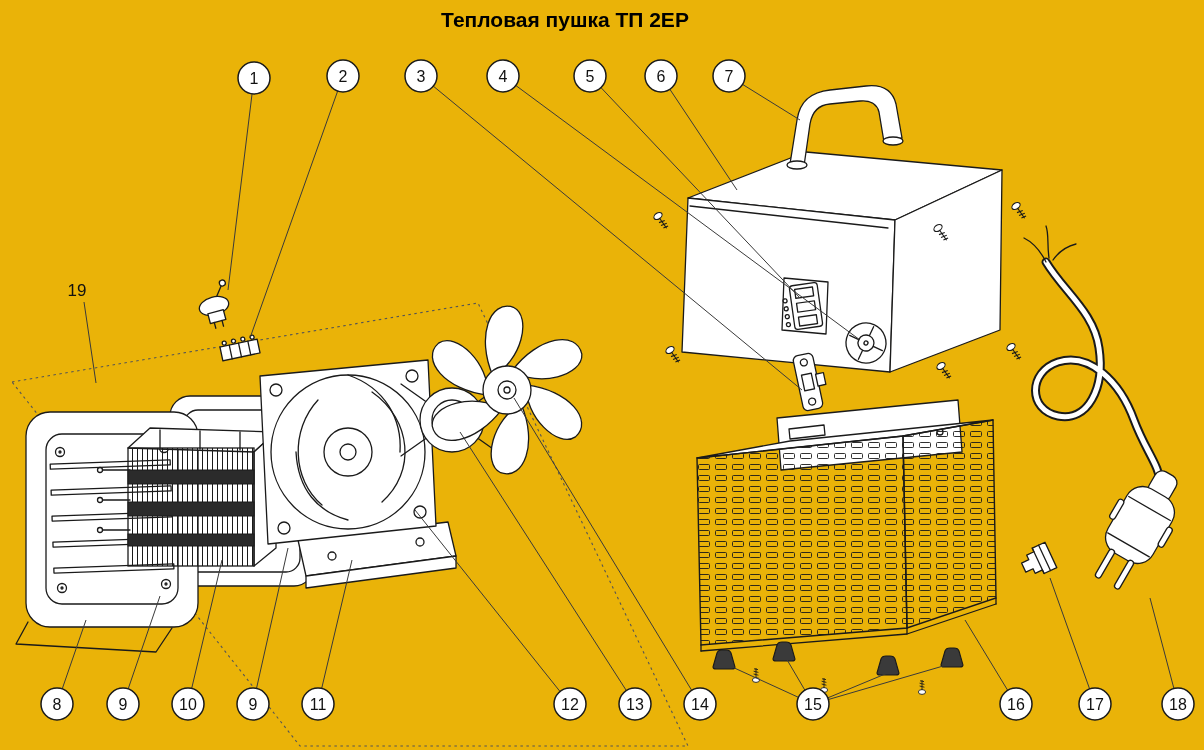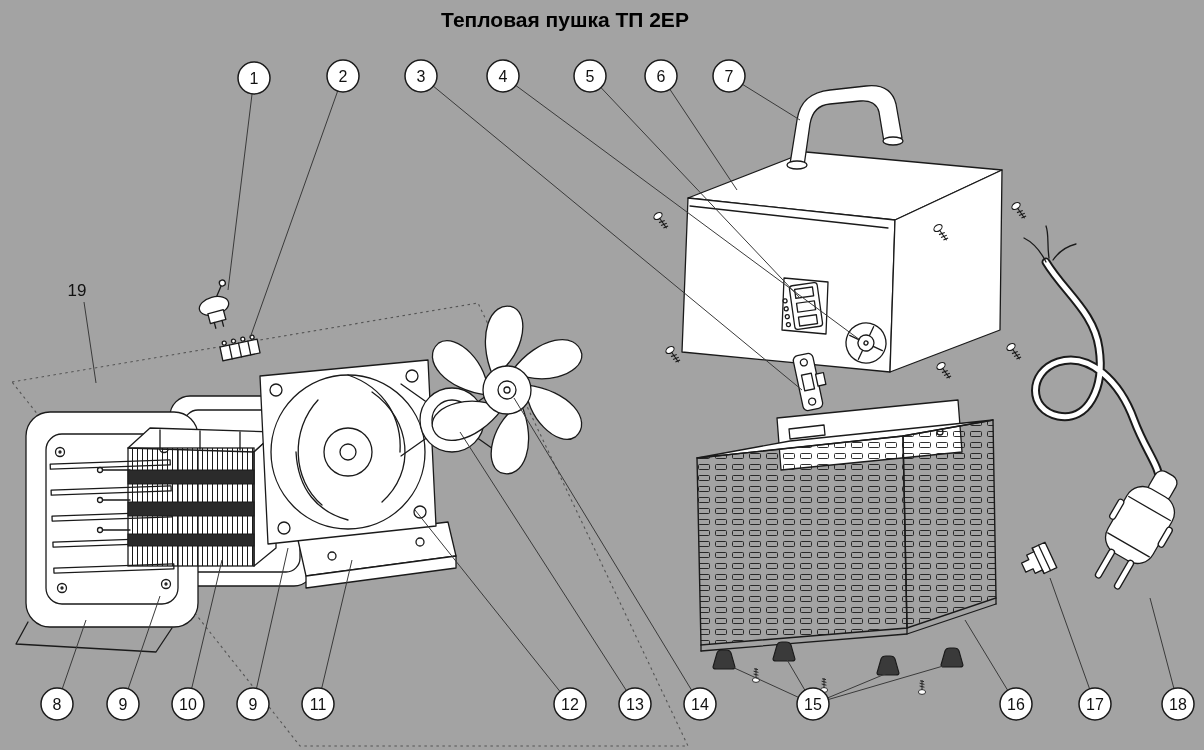--- a/index.html
+++ b/index.html
@@ -1,16 +1,16 @@
 <!DOCTYPE html>
 <html><head>
 <meta charset="utf-8">
 <style>
   html,body{margin:0;padding:0;background:#fff}
-  .canvas{position:relative;width:1204px;height:750px;background:#a3a3a3;
+  .canvas{position:relative;width:1204px;height:750px;background:#eab308;
           font-family:"Liberation Sans",sans-serif;overflow:hidden}
   .title{position:absolute;top:8px;left:0;width:1130px;text-align:center;
          font-size:21px;font-weight:bold;color:#000}
   svg{position:absolute;left:0;top:0}
   .ln{stroke:#1a1a1a;fill:none;stroke-width:1.3;stroke-linejoin:round;stroke-linecap:round}
   .lnf{stroke:#1a1a1a;fill:#fff;stroke-width:1.3;stroke-linejoin:round}
   .dark{fill:#2b2b2b;stroke:#1a1a1a;stroke-width:1}
   .dotted{stroke:#555;stroke-width:1.1;fill:none;stroke-dasharray:2.5 3.5}
   .leader{stroke:#3a3a3a;stroke-width:1;fill:none}
   .callout circle{fill:#fff;stroke:#1a1a1a;stroke-width:1.5}

